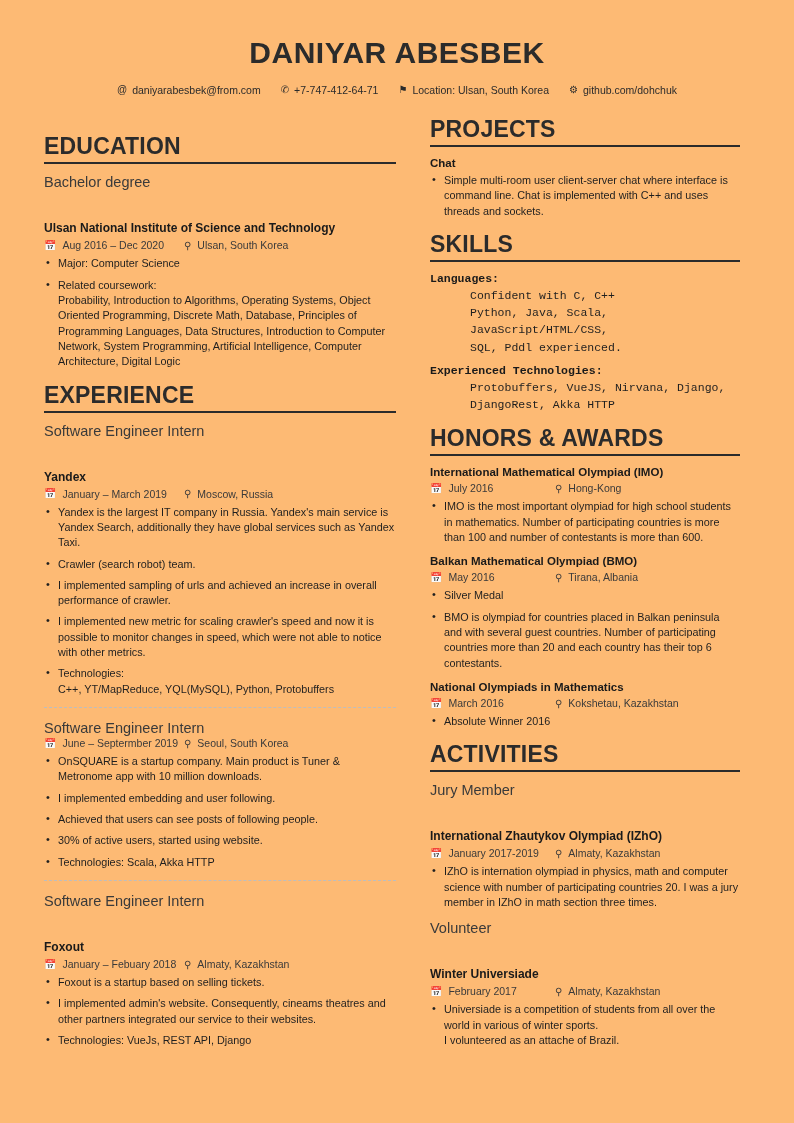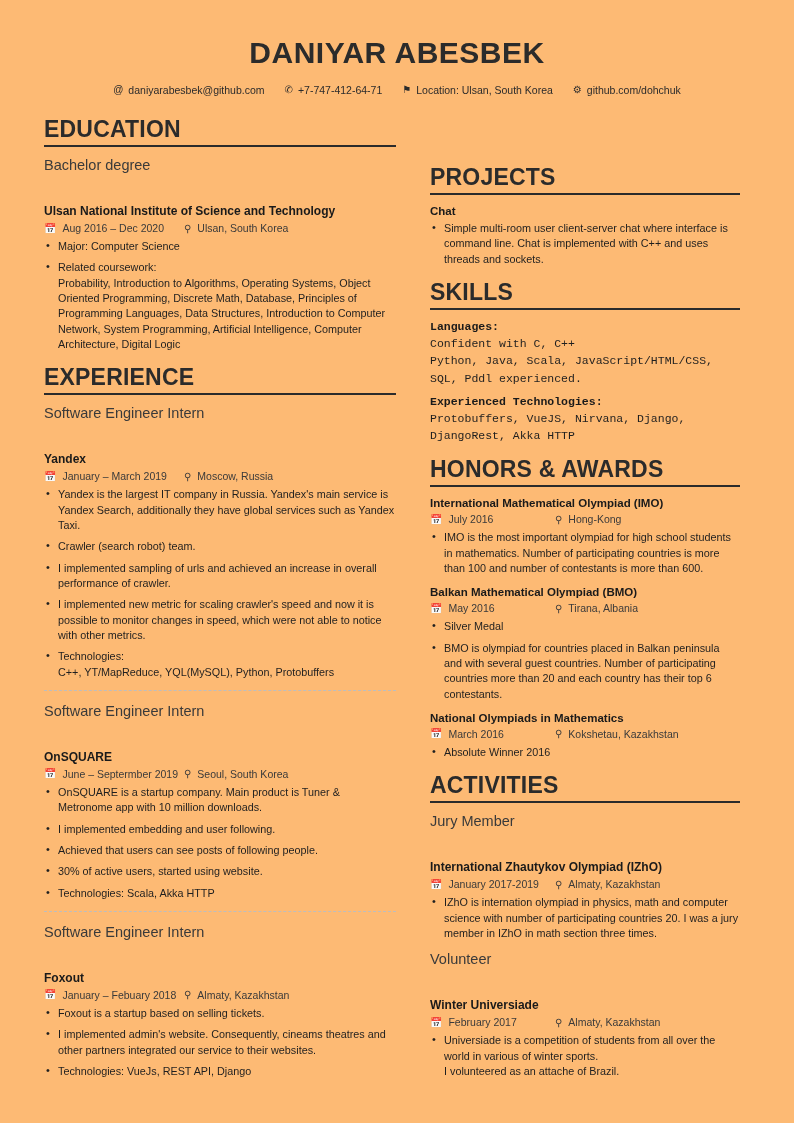--- a/index.html
+++ b/index.html
@@ -121,20 +121,21 @@
     color: #1f1f1f;
   }
   .divider {
     border-top: 1px dashed #bdbdbd;
     margin: 10px 0 12px 0;
   }
   .plain-line {
     font-size: 11.5px;
     line-height: 1.5;
     color: #1f1f1f;
+    margin-left: 40px;
   }
   .bold-label {
     font-size: 11.5px;
     font-weight: bold;
     color: #1a1a1a;
     margin-bottom: 2px;
   }
   .sub-head {
     font-size: 11.5px;
     font-weight: bold;
@@ -151,21 +152,21 @@
 </head>
 <body>
 
 <div class="page">
 
   <h1 class="name">Daniyar Abesbek</h1>
 
   <div class="contact-row">
     <div class="contact-item">
       <span class="gi">@</span>
-      <span>daniyarabesbek@github.com</span>
+      <span>daniyarabesbek@from.com</span>
     </div>
     <div class="contact-item">
       <span class="gi">✆</span>
       <span>+7-747-412-64-71</span>
     </div>
     <div class="contact-item">
       <span class="gi">⚑</span>
       <span>Location: Ulsan, South Korea</span>
     </div>
     <div class="contact-item">
@@ -227,21 +228,20 @@
             <li>I implemented new metric for scaling crawler's speed and now it is possible to monitor changes in speed, which were not able to notice with other metrics.</li>
             <li style="white-space:pre-line">Technologies:
 C++, YT/MapReduce, YQL(MySQL), Python, Protobuffers</li>
           </ul>
         </div>
 
         <div class="divider"></div>
 
         <div class="entry">
           <div class="entry-title">Software Engineer Intern</div>
-          <div class="entry-sub">OnSQUARE</div>
           <div class="meta-row">
             <span class="meta-date">
               <span class="gi">📅</span>
               <span>June – Septermber 2019</span>
             </span>
             <span class="meta-loc">
               <span class="gi">⚲</span>
               <span>Seoul, South Korea</span>
             </span>
           </div>

